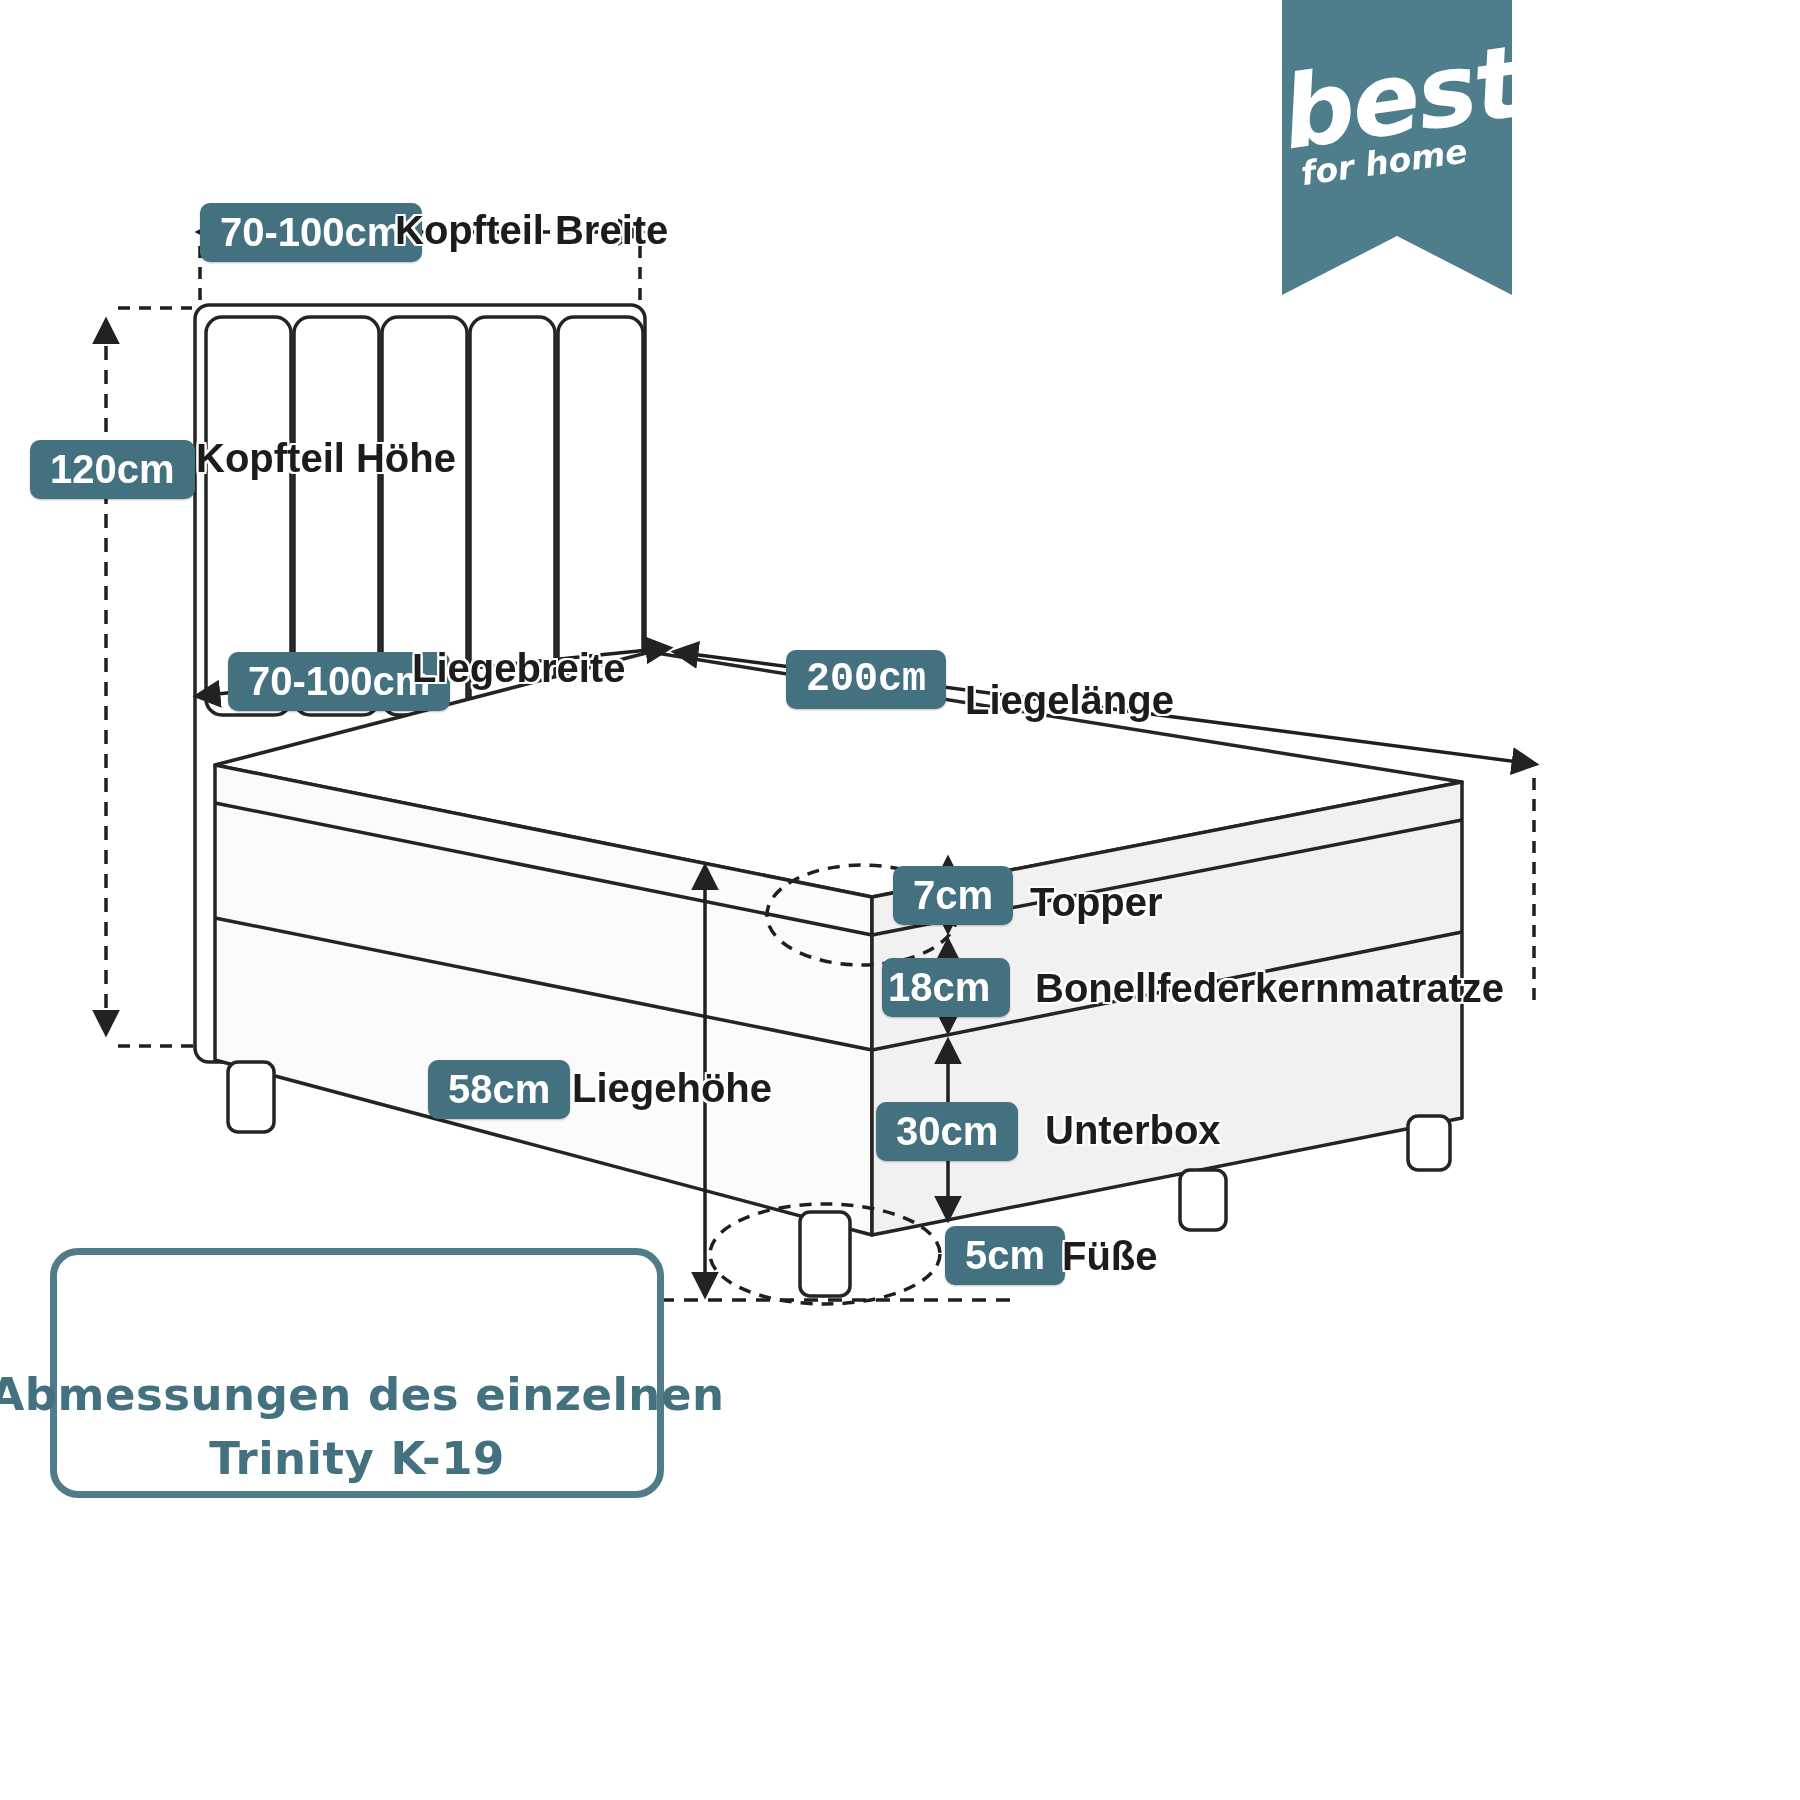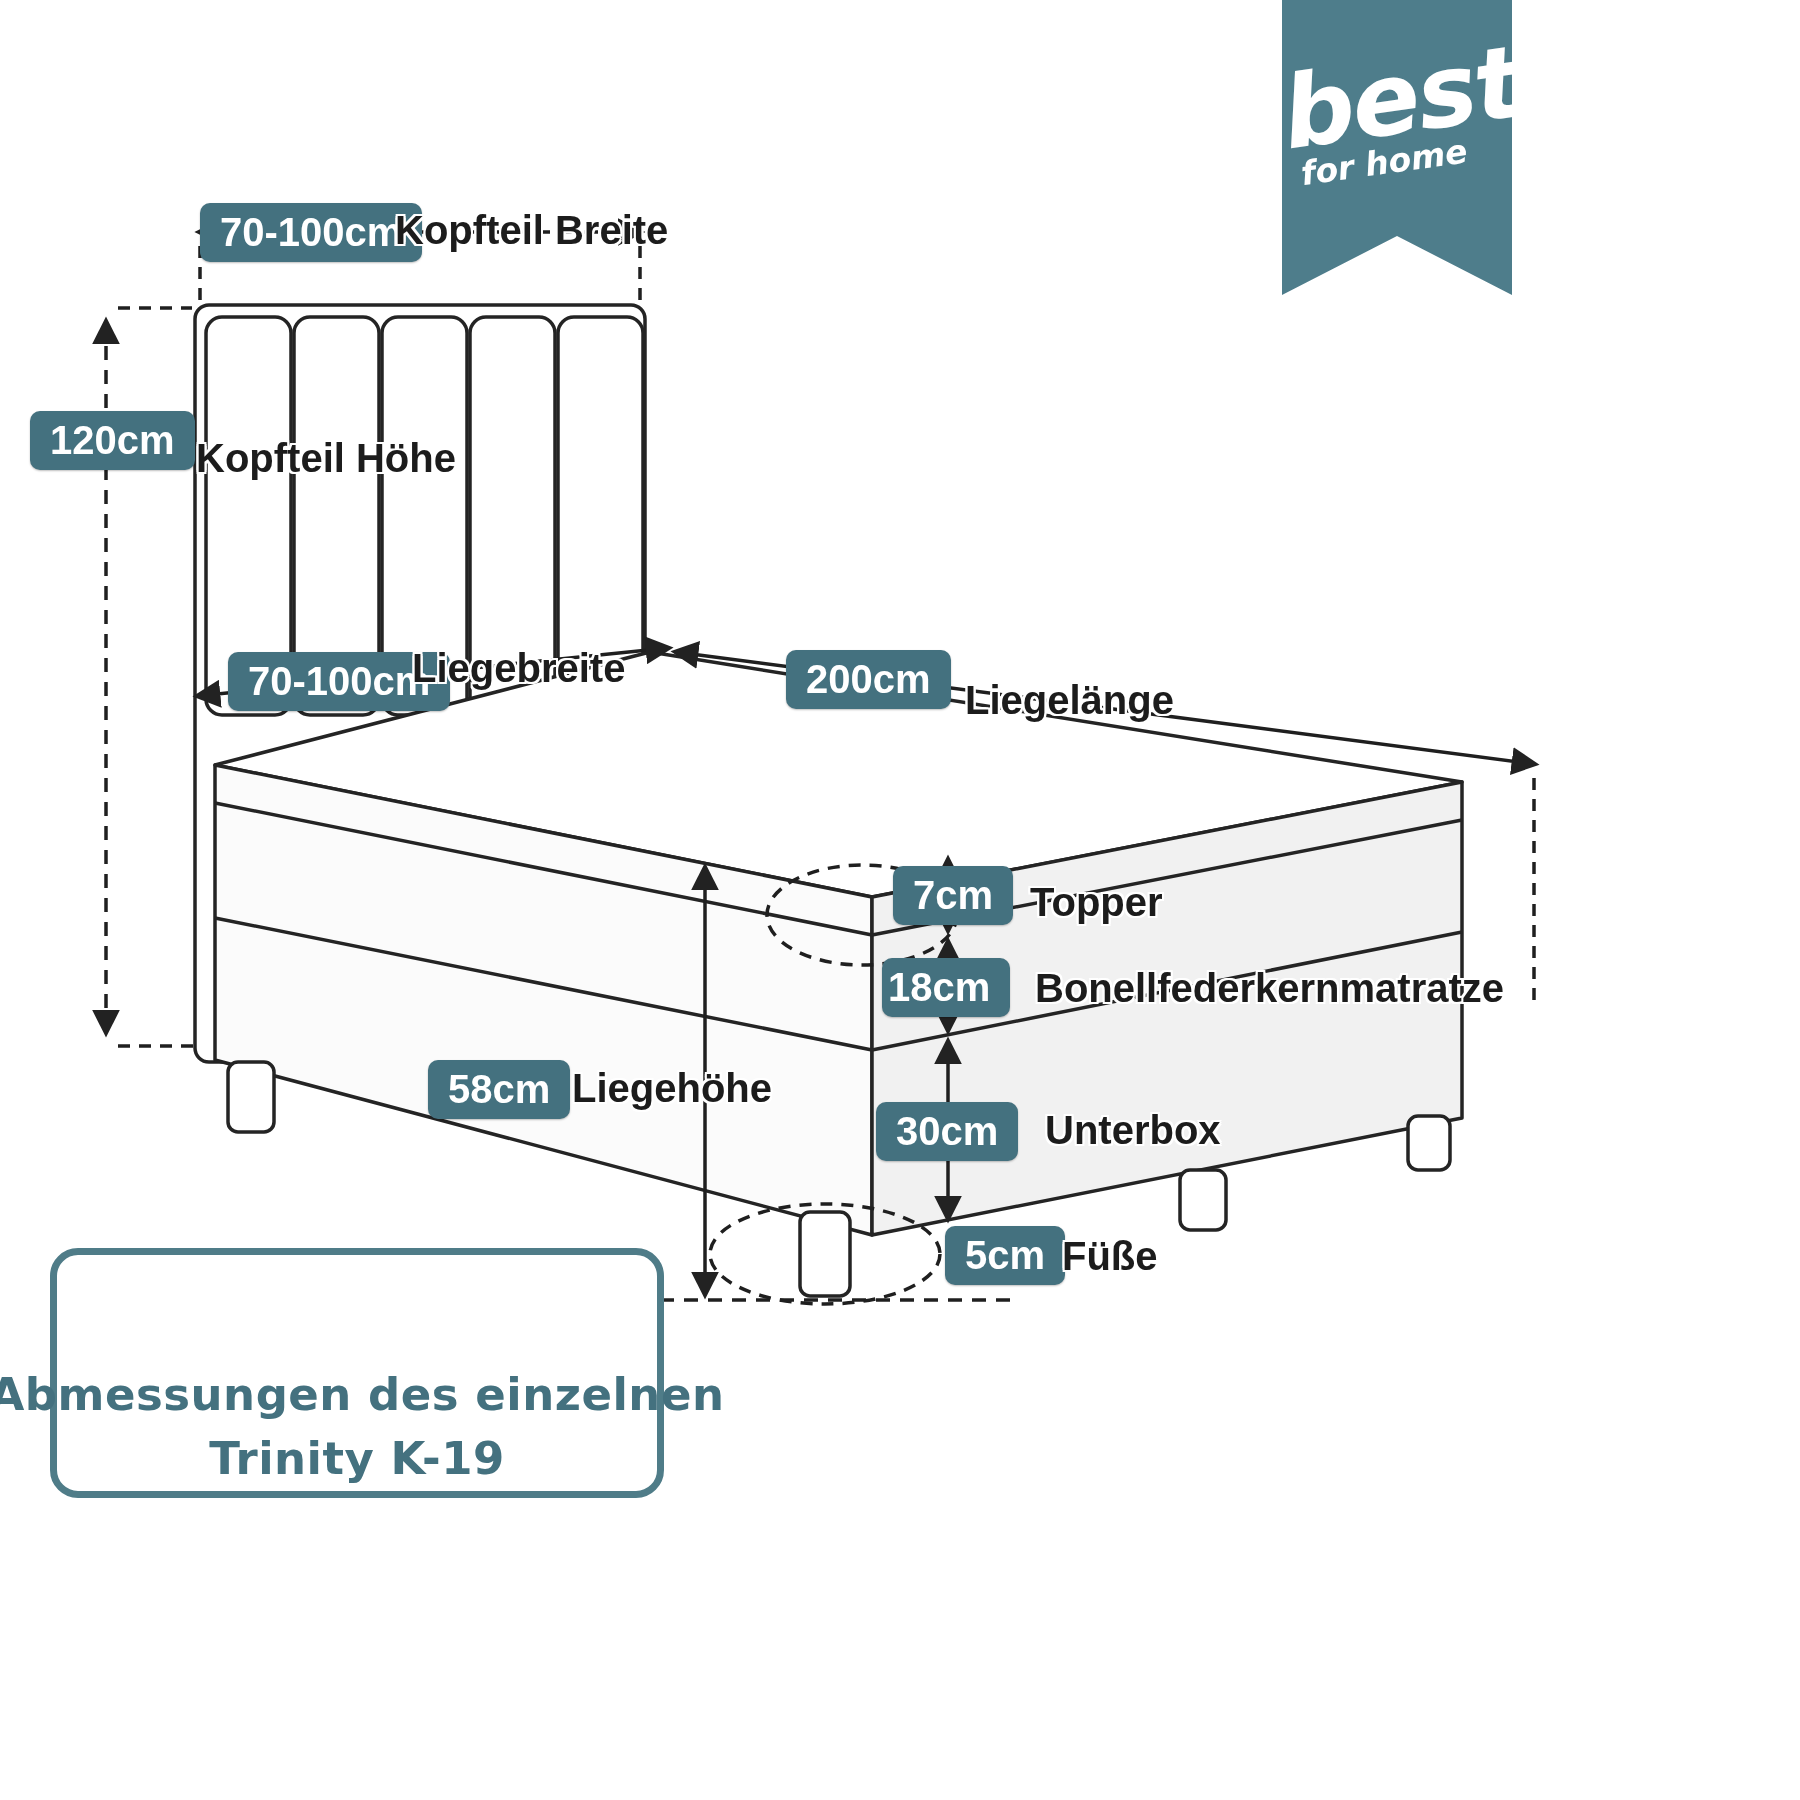--- a/index.html
+++ b/index.html
@@ -107,23 +107,23 @@
       <ellipse cx="825" cy="1254" rx="115" ry="50" stroke-dasharray="12 9"></ellipse>
     </g>
   </svg>
 
   <div class="ribbon">
     <span class="logo-word">best</span>
     <span class="logo-sub">for home</span>
   </div>
 
   <div class="badge" style="left:200px;top:203px;">70-100cm</div>
-  <div class="badge" style="left:30px;top:411px;">120cm</div>
+  <div class="badge" style="left:30px;top:440px;">120cm</div>
   <div class="badge" style="left:228px;top:652px;">70-100cm</div>
-  <div class="badge" style="left:786px;top:650px;">200cm</div>
+  <div class="badge" style="left:786px;top:650px;font-family:Liberation Mono, monospace;">200cm</div>
   <div class="badge" style="left:893px;top:866px;">7cm</div>
   <div class="badge" style="left:882px;top:958px;padding-left:6px;">18cm</div>
   <div class="badge" style="left:428px;top:1060px;">58cm</div>
   <div class="badge" style="left:876px;top:1102px;">30cm</div>
   <div class="badge" style="left:945px;top:1226px;">5cm</div>
 
   <div class="dim-label" style="left:395px;top:208px;">Kopfteil Breite</div>
   <div class="dim-label" style="left:196px;top:436px;">Kopfteil Höhe</div>
   <div class="dim-label" style="left:412px;top:646px;">Liegebreite</div>
   <div class="dim-label" style="left:965px;top:678px;">Liegelänge</div>

